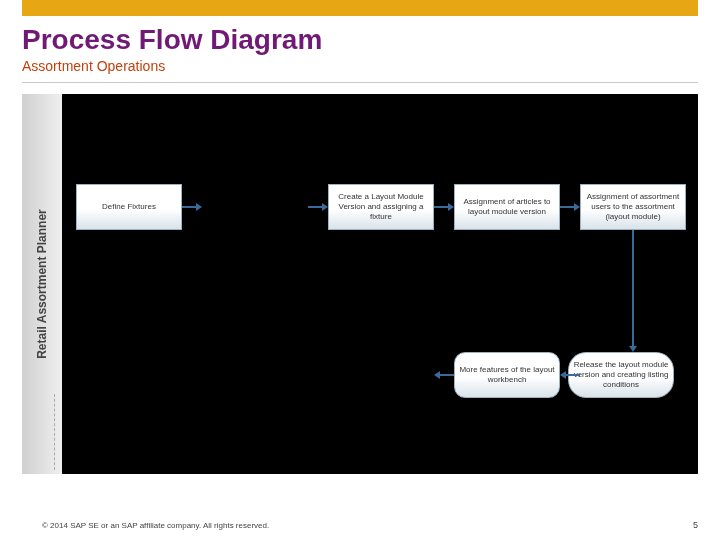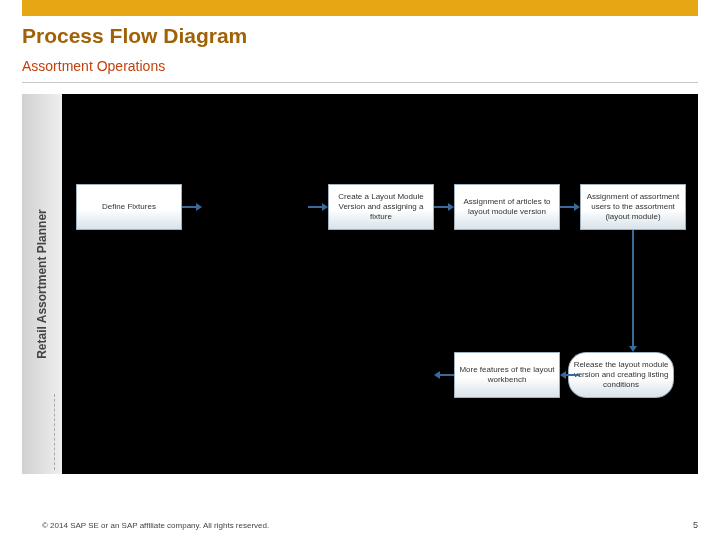--- a/index.html
+++ b/index.html
@@ -17,23 +17,23 @@
     left: 22px;
     top: 0;
     width: 676px;
     height: 16px;
     background: #e7a614;
   }
   .page-title {
     position: absolute;
     left: 22px;
     top: 24px;
-    font-size: 21px;
+    font-size: 28px;
     font-weight: bold;
-    color: #a16207;
+    color: #701a75;
   }
   .subtitle {
     position: absolute;
     left: 22px;
     top: 58px;
     font-size: 14px;
     color: #c2410c;
   }
   .hr {
     position: absolute;
@@ -175,21 +175,21 @@
     <div class="step" style="left:392px; top:90px;">Assignment of articles to layout module version</div>
     <div class="step" style="left:518px; top:90px;">Assignment of assortment users to the assortment (layout module)</div>
 
     <div class="arrow right" style="left:120px; top:112px; width:14px;"></div>
     <div class="arrow right" style="left:246px; top:112px; width:14px;"></div>
     <div class="arrow right" style="left:372px; top:112px; width:14px;"></div>
     <div class="arrow right" style="left:498px; top:112px; width:14px;"></div>
 
     <div class="varrow down" style="left:570px; top:136px; height:116px;"></div>
 
-    <div class="step" style="left:392px; top:258px;">More features of the layout workbench</div>
+    <div class="step" style="left:392px; top:258px;border-radius:11px;">More features of the layout workbench</div>
     <div class="step" style="left:506px; top:258px;border-radius:18px;">Release the layout module version and creating listing conditions</div>
 
     <div class="arrow left" style="left:504px; top:280px; width:14px;"></div>
     <div class="arrow left" style="left:378px; top:280px; width:14px;"></div>
 
     <div class="vdash" style="left:-8px; top:300px; height:76px;"></div>
   </div>
 </div>
 
 <div class="footer">© 2014 SAP SE or an SAP affiliate company. All rights reserved.</div>

